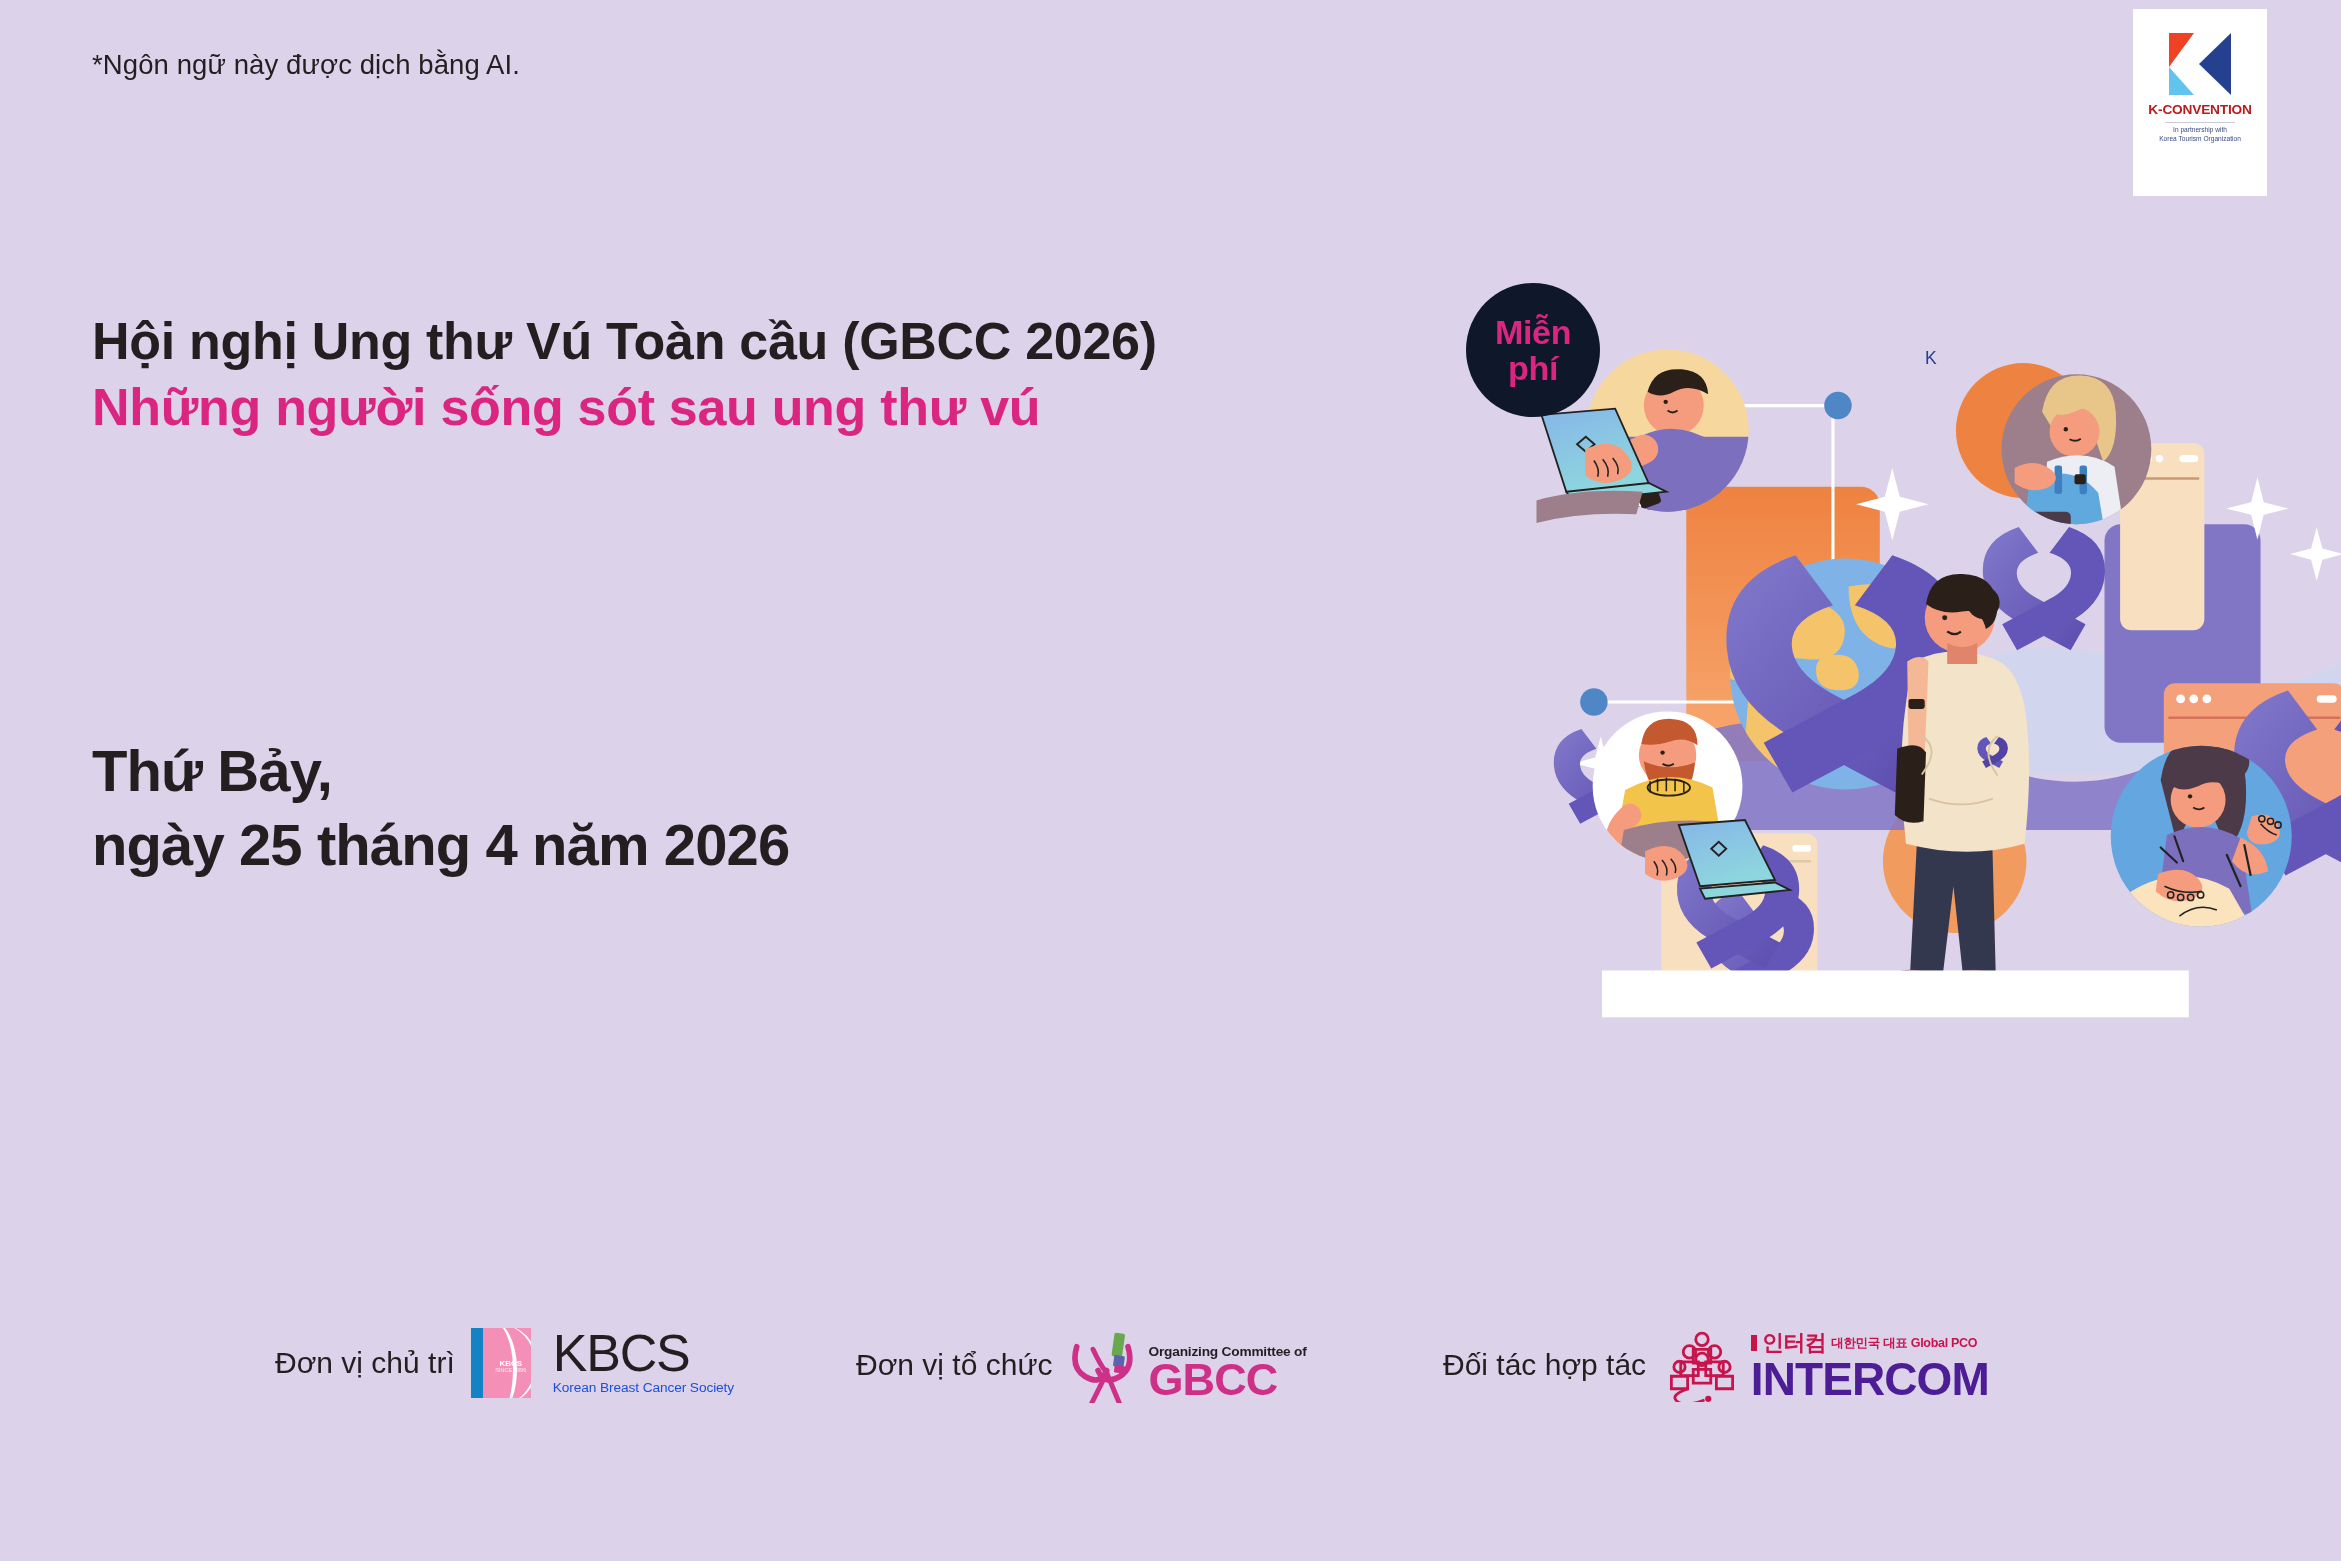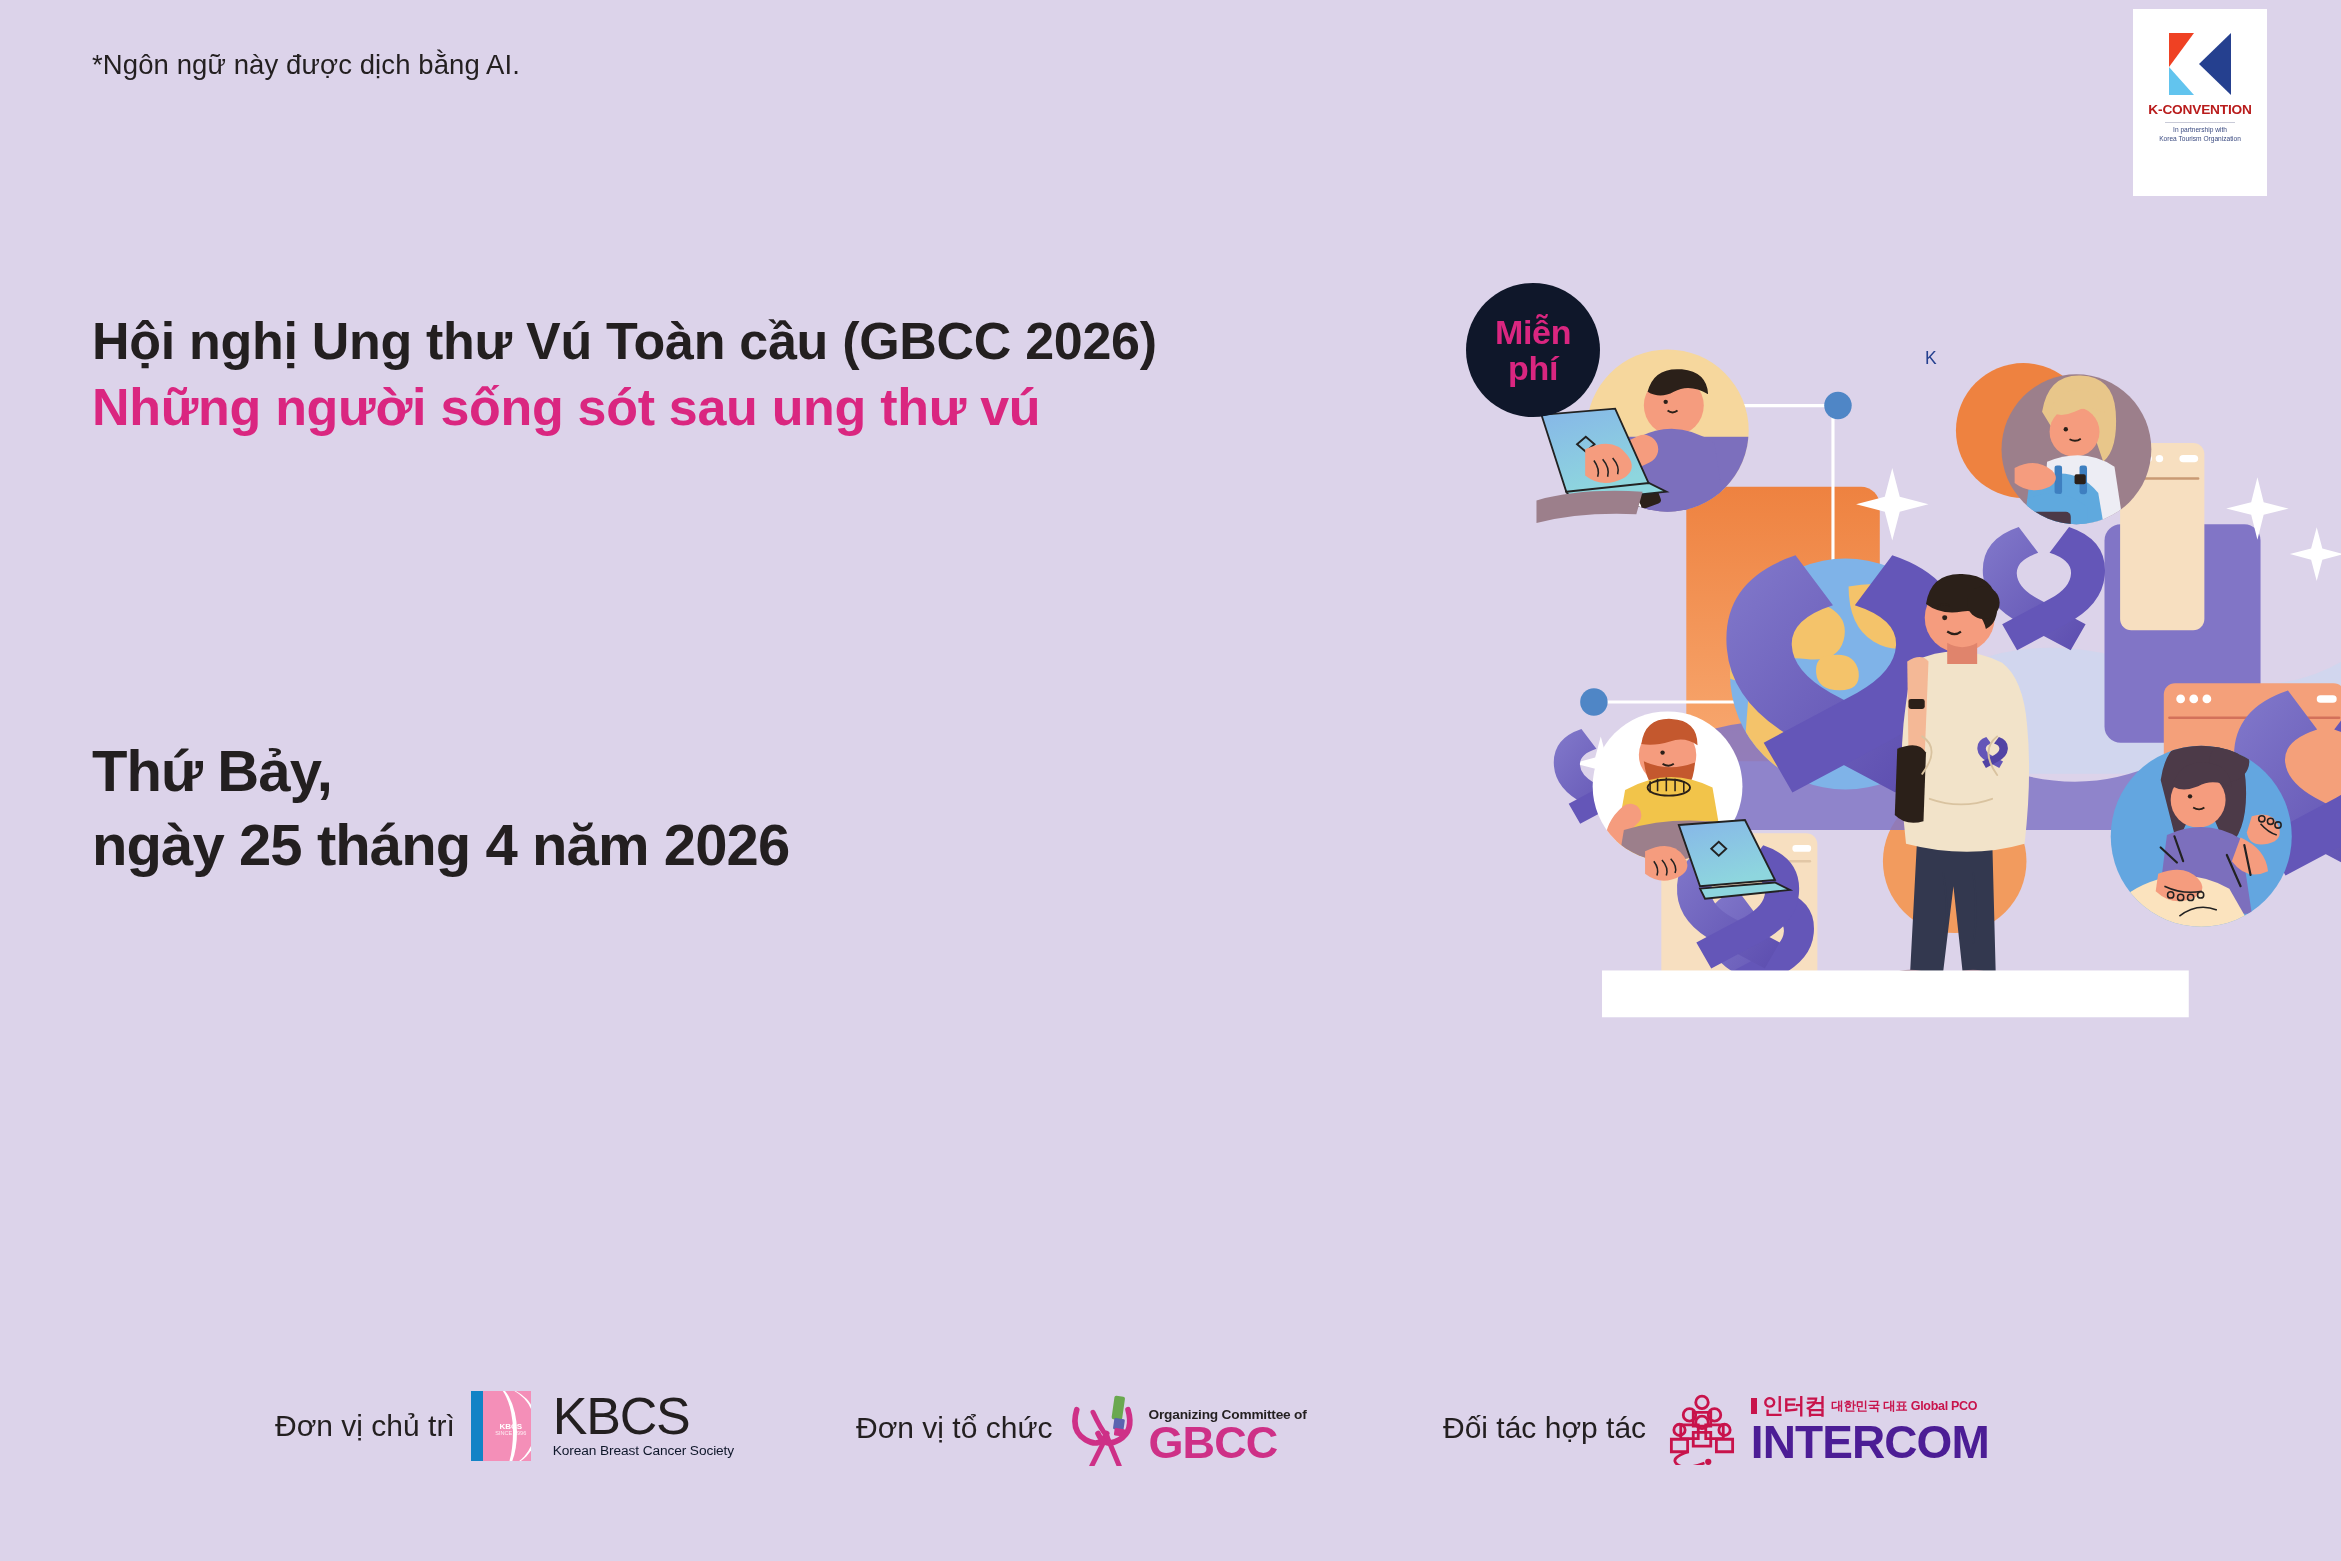--- a/index.html
+++ b/index.html
@@ -88,21 +88,21 @@
     align-items:center; justify-content:center;
     z-index:5;
   }
   .free-badge span{
     font-size:34px; font-weight:bold; color:#DA2680;
     line-height:1.06; letter-spacing:-0.3px;
   }
 
   
   .footer{
-    position:absolute; left:0; top:1368px; width:1917px; height:112px;
+    position:absolute; left:0; top:1305px; width:1917px; height:112px;
   }
   .fgroup{ position:absolute; display:flex; align-items:center; gap:16px; }
   .flabel{ font-size:30px; color:#231f20; white-space:nowrap; }
 
   
   .g-kbcs{ left:275px; top:22.5px; }
   .kbcs-logo{ display:flex; align-items:center; gap:22px; }
   .kbcs-mark{
     position:relative; width:60px; height:70px; overflow:hidden;
     background:#F48FB8;
@@ -116,21 +116,21 @@
     position:absolute; left:13.7px; top:-3.7px; width:54px; height:81px;
     border-right:3.7px solid #ffffff; border-radius:0 80% 80% 0/0 55% 55% 0;
   }
   .kbcs-mark .mk{
     position:absolute; right:4.4px; top:32px; color:#fff; font-size:8px;
     font-weight:bold; line-height:1.02; text-align:center;
   }
   .kbcs-mark .mk small{ display:block; font-size:5.6px; font-weight:normal; opacity:.85; }
   .kbcs-text{ display:flex; flex-direction:column; }
   .kbcs-wordmark{ font-size:52px; font-weight:normal; color:#231f20; letter-spacing:-1.2px; line-height:0.92; }
-  .kbcs-tag{ font-size:13.7px; color:#0f172a; letter-spacing:-0.1px; margin-top:1.2px; }
+  .kbcs-tag{ font-size:13.7px; color:#1d4ed8; letter-spacing:-0.1px; margin-top:1.2px; }
 
   
   .g-gbcc{ left:856px; top:22.5px; }
   .gbcc-logo{ display:flex; align-items:flex-end; gap:5px; }
   .gbcc-mark{ position:relative; width:75px; height:75px; }
   .gbcc-mark svg{ width:75px; height:75px; display:block; }
   .gbcc-text{ display:flex; flex-direction:column; margin-bottom:2.5px; }
   .gbcc-sub{ font-size:13.7px; font-weight:bold; color:#231f20; letter-spacing:-0.2px; }
   .gbcc-word{ font-size:45px; font-weight:bold; color:#CE3087; letter-spacing:-0.9px; line-height:0.92; }
 

